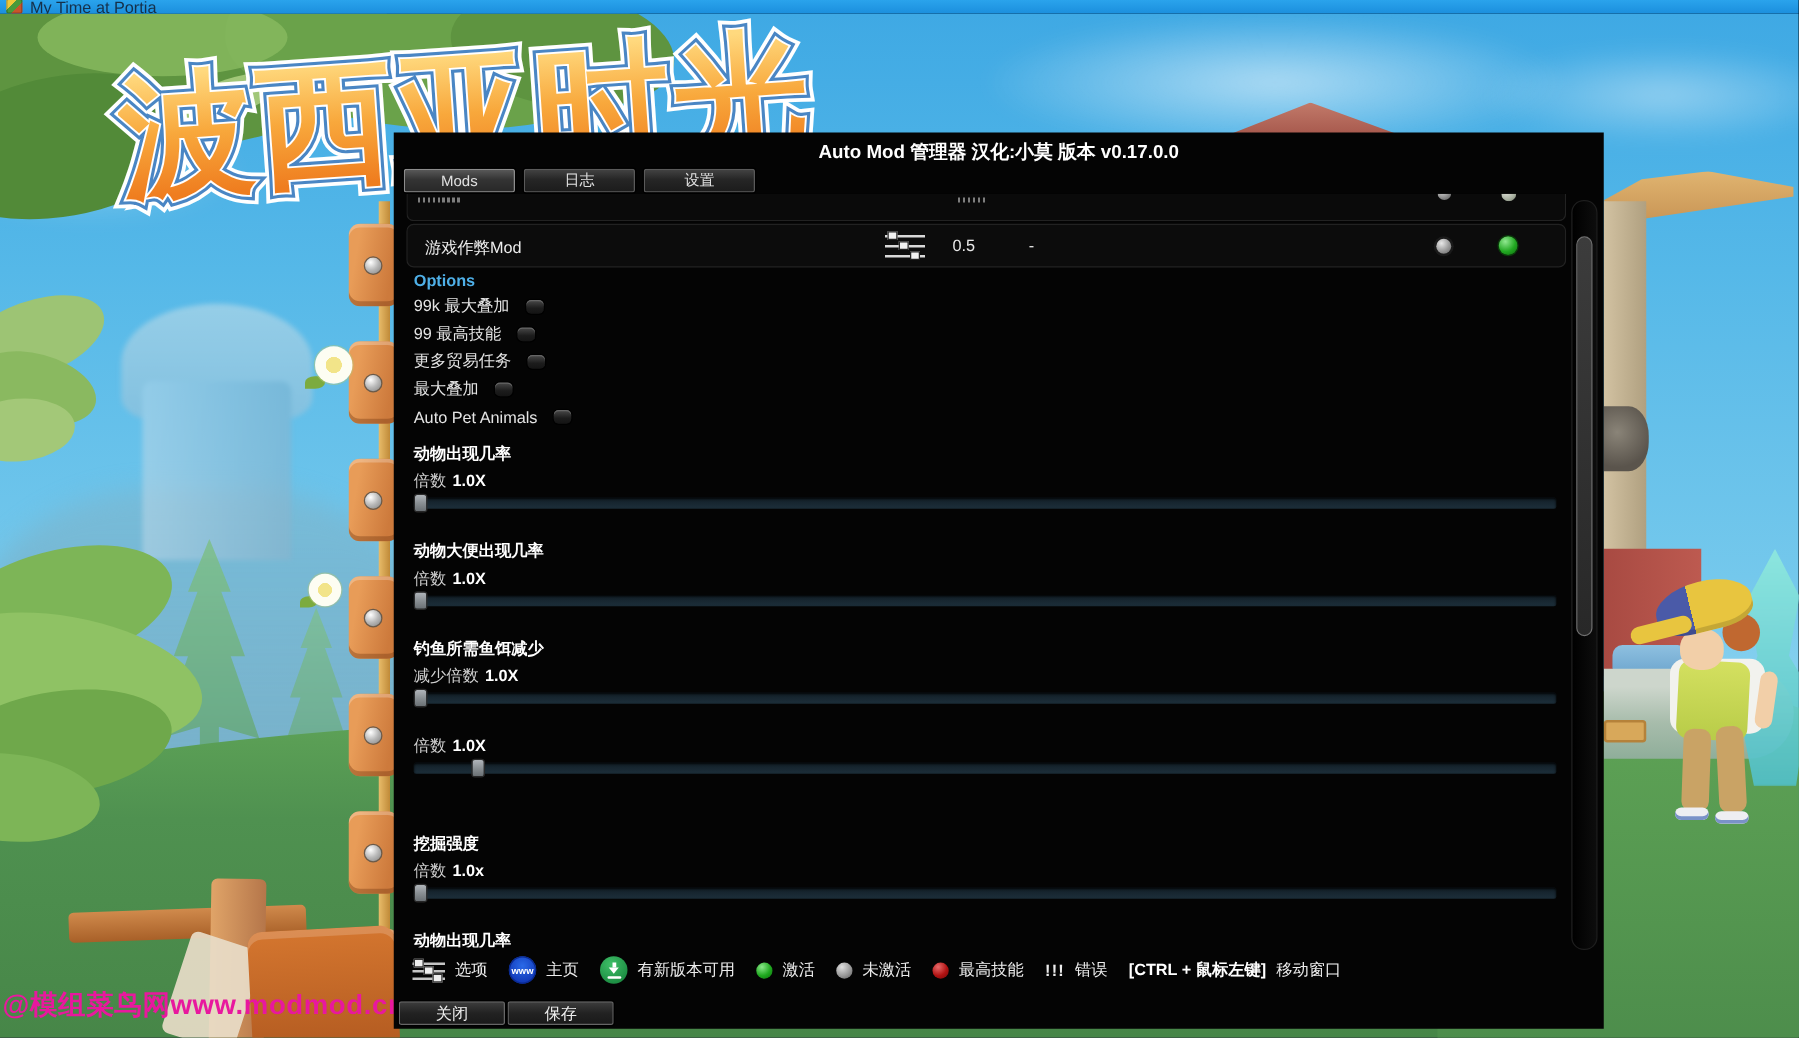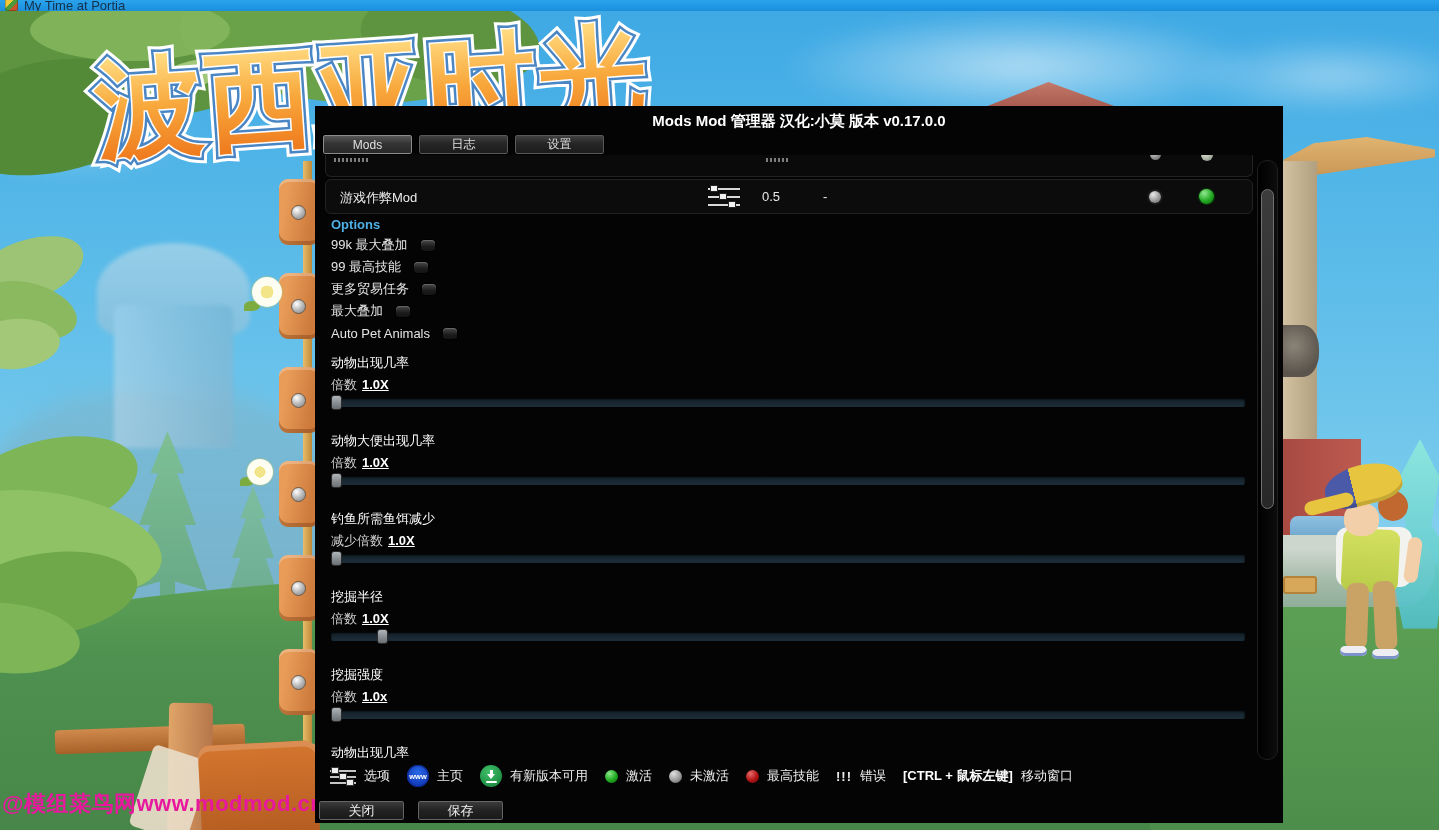--- a/index.html
+++ b/index.html
@@ -125,23 +125,23 @@
   .mod-dash { position:absolute; left:497px; top:9px; }
   .toggle-circle { position:absolute; left:823px; top:11px; width:12px; height:12px; border-radius:50%; background:radial-gradient(circle at 35% 30%,#e8e8e8,#9a9a9a 55%,#606060); box-shadow:0 0 0 2px #1a1a1a; cursor:pointer; }
   .status-dot-lg { position:absolute; left:873px; top:9px; width:15px; height:15px; border-radius:50%; background:radial-gradient(circle at 35% 28%,#90e890,#22a822 55%,#0a6a0a); box-shadow:0 0 0 1px #0a3a0a; }
 
   .options-header { color:#4fb0e8; font-weight:bold; height:18px; line-height:18px; padding-left:6px; }
   .opt-row { height:22px; padding-left:6px; display:flex; align-items:center; gap:13px; }
   .opt-label { color:#e4e4e4; }
   .checkbox { width:14px; height:11px; border-radius:4px; background:linear-gradient(180deg,#4a4a4a,#1c1c1c 60%,#141414); box-shadow:inset 0 1px 0 #666, 0 0 0 1px #000; cursor:pointer; }
 
   .slider-group { height:78px; padding:8px 0 0 6px; }
-  .slider-title { font-weight:normal; color:#fff; height:22px; line-height:22px; }
+  .slider-title { font-weight:bold; color:#fff; height:22px; line-height:22px; }
   .slider-value { height:22px; line-height:22px; color:#d0d0d0; }
-  .slider-value b { color:#fff; margin-left:5px;text-decoration:underline; }
+  .slider-value b { color:#fff; margin-left:5px; }
   .slider-track { position:relative; margin-top:2px; height:9px; width:914px; background:linear-gradient(180deg,#121e26,#1d2f3b); border-radius:2px; box-shadow:inset 0 1px 2px #000; cursor:pointer; }
   .slider-thumb { position:absolute; top:-3px; left:0%; width:11px; height:15px; border-radius:3px; background:linear-gradient(180deg,#b0b5ba,#8a9094 50%,#6a7074); border:1px solid #2a2a2a; cursor:pointer; }
 
   .scrollbar { position:absolute; left:942px; top:54px; width:21px; height:600px; background:linear-gradient(90deg,#000,#0d0d0d); border:1px solid #1e1e1e; border-radius:10px; cursor:pointer; }
   .scroll-thumb { position:absolute; left:3px; top:28px; width:13px; height:320px; border-radius:7px; background:linear-gradient(180deg,#3c3c3c,#282828); border:1px solid #707070; cursor:pointer; }
 
   .statusbar { position:absolute; left:15px; top:656px; height:28px; display:flex; align-items:center; gap:17px; font-size:13px; color:#ececec; white-space:nowrap; }
   .legend-item { display:flex; align-items:center; gap:8px; }
   .sl-icon { position:relative; width:26px; height:19px; }
   .sl-line { position:absolute; left:0; right:0; height:2px; background:#c4c4c4; }
@@ -153,21 +153,21 @@
   .dl-stem { width:3px; height:4px; background:#fff; }
   .dl-head { width:0; height:0; border-left:4px solid transparent; border-right:4px solid transparent; border-top:5px solid #fff; }
   .dl-tray { margin-top:2px; width:11px; height:2px; background:#fff; border-radius:1px; }
   .dot { width:13px; height:13px; border-radius:50%; }
   .dot.green { background:radial-gradient(circle at 35% 28%,#8ae88a,#1fa81f 55%,#0b6e0b); }
   .dot.gray  { background:radial-gradient(circle at 35% 28%,#e0e0e0,#9a9a9a 55%,#5a5a5a); }
   .dot.red   { background:radial-gradient(circle at 35% 28%,#e86a6a,#b01212 55%,#700808); }
   .err-marks { font-weight:bold; letter-spacing:1px; }
   .hotkey { font-weight:bold; color:#fff; }
 
-  .footer { position:absolute; left:3px; top:694px; display:flex; gap:12px; }
+  .footer { position:absolute; left:3px; top:694px; display:flex; gap:0; }
   .btn { width:87px; height:21px; background:linear-gradient(180deg,#3e3e3e,#222 50%,#191919); border:1px solid #000; box-shadow:inset 0 0 0 1px #666; border-radius:3px; color:#efefef; font-size:13px; font-family:inherit; cursor:pointer; }
 </style>
 </head>
 <body>
 
 <div class="titlebar">
   <div class="titlebar-inner">
     <div class="app-icon"></div>
     <div class="titlebar-text">My Time at Portia</div>
   </div>
@@ -252,21 +252,21 @@
 <div class="logo">
   <span class="logo-out">波西亚时光</span>
   <span class="logo-mid">波西亚时光</span>
   <span class="logo-in">波西亚时光</span>
   <span class="logo-top">波西亚时光</span>
 </div>
 
 <div class="watermark">@模组菜鸟网www.modmod.cn</div>
 
 <div class="panel">
-  <div class="panel-title">Mods Mod 管理器 汉化:小莫 版本 v0.17.0.0</div>
+  <div class="panel-title">Auto Mod 管理器 汉化:小莫 版本 v0.17.0.0</div>
 
   <div class="tabs">
     <button class="tab active">Mods</button>
     <button class="tab">日志</button>
     <button class="tab">设置</button>
   </div>
 
   <div class="content">
 
     <div class="row clipped">
@@ -330,21 +330,20 @@
         </div>
     </div>
     <div class="slider-group">
       <div class="slider-title">钓鱼所需鱼饵减少</div>
       <div class="slider-value"><span>减少倍数</span><b>1.0X</b></div>
       <div class="slider-track">
           <div class="slider-thumb" style="left: 0%;"></div>
         </div>
     </div>
     <div class="slider-group">
-      <div class="slider-title">挖掘半径</div>
       <div class="slider-value"><span>倍数</span><b>1.0X</b></div>
       <div class="slider-track">
           <div class="slider-thumb" style="left: 5%;"></div>
         </div>
     </div>
     <div class="slider-group">
       <div class="slider-title">挖掘强度</div>
       <div class="slider-value"><span>倍数</span><b>1.0x</b></div>
       <div class="slider-track">
           <div class="slider-thumb" style="left: 0%;"></div>

